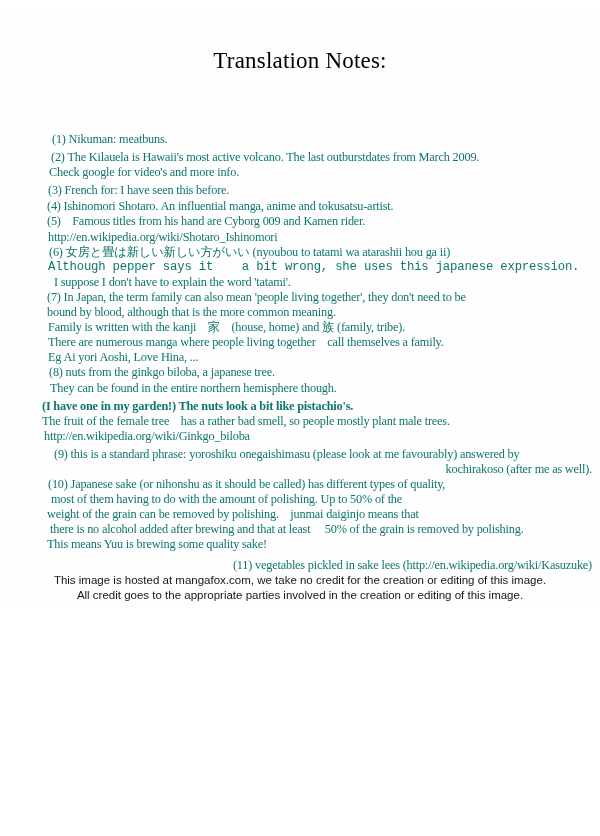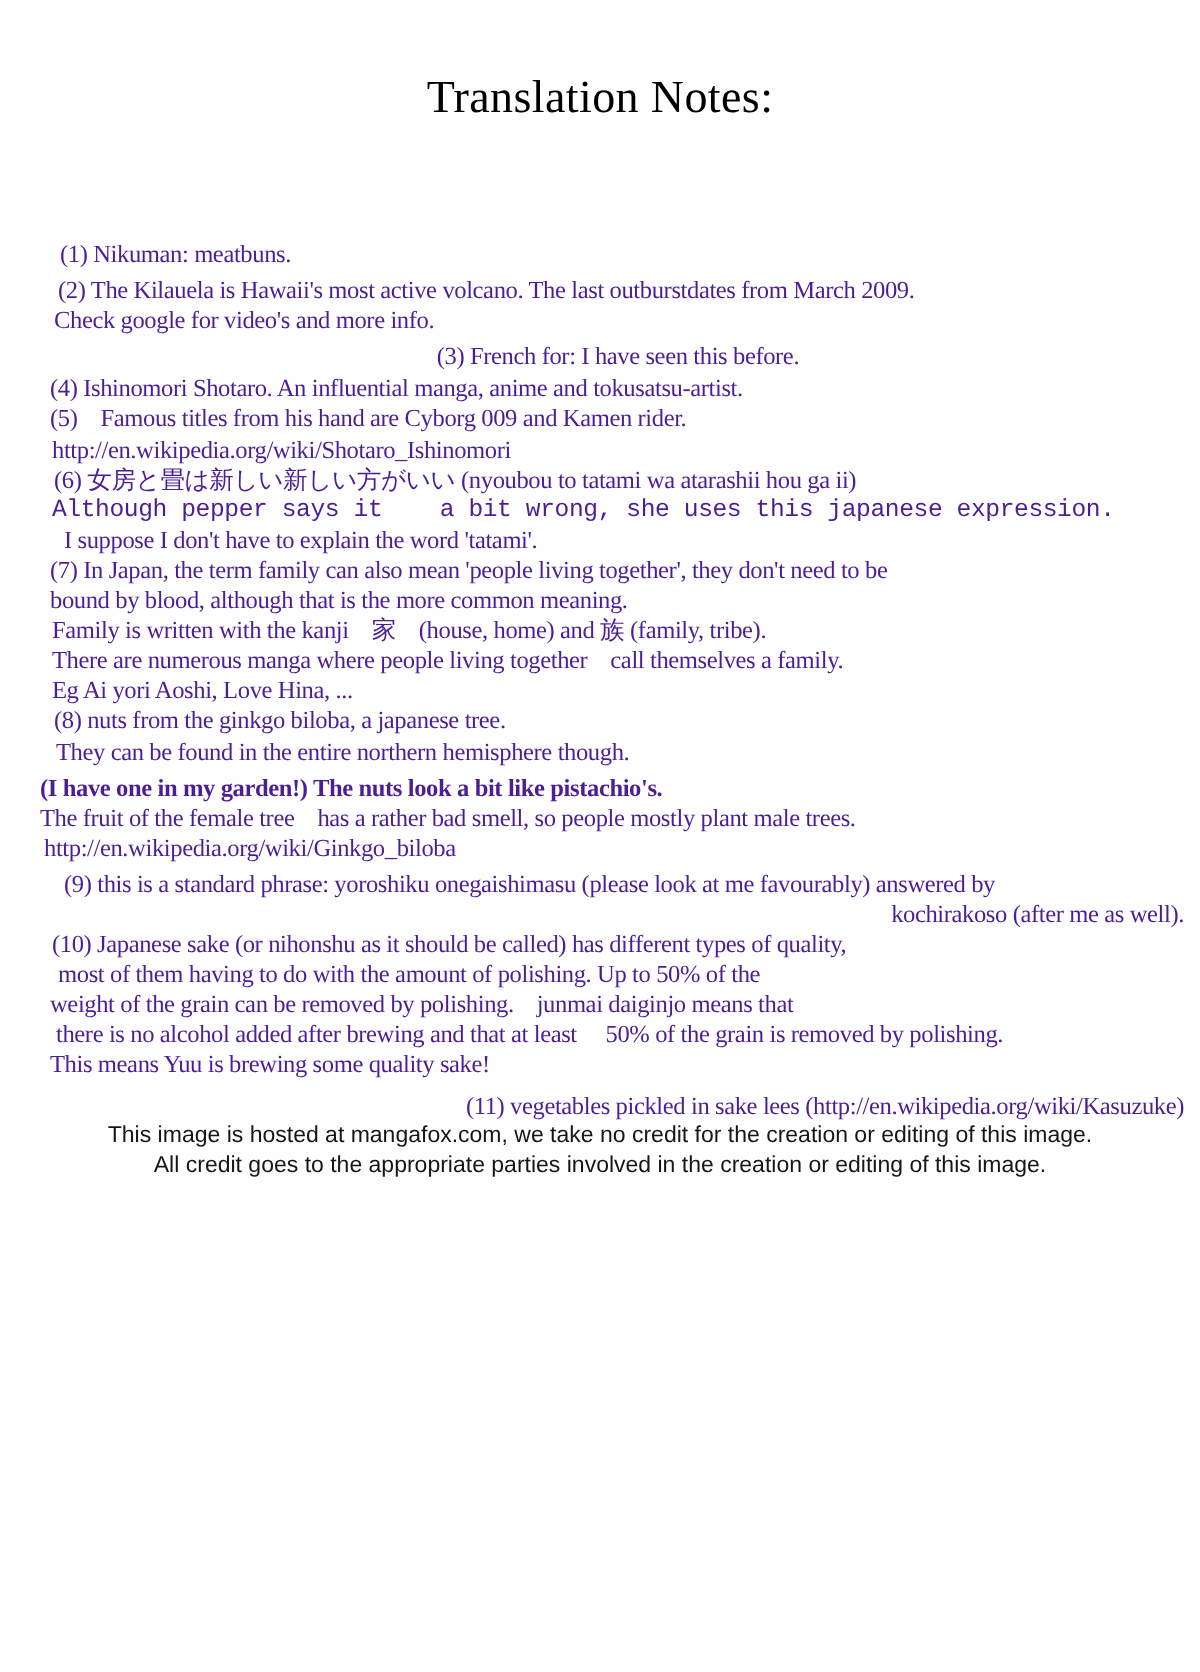--- a/index.html
+++ b/index.html
@@ -7,41 +7,42 @@
     padding: 0;
     background: #ffffff;
   }
   .page {
     position: relative;
     width: 600px;
     height: 596px;
     background: #fefefe;
     overflow: hidden;
     color: #0a0a0a;
+    margin-top: 12px;
   }
   .title {
     margin: 0;
     padding-top: 36px;
     height: 30px;
     text-align: center;
     font-family: "Liberation Serif", "DejaVu Serif", serif;
     font-size: 23px;
     font-weight: 400;
     letter-spacing: 0.2px;
     color: #000000;
   }
   .notes {
     margin-top: 54px;
-    padding-left: 20px;
+    padding-left: 42px;
     padding-right: 8px;
     font-family: "Liberation Serif", "DejaVu Serif", serif;
     font-size: 12.3px;
     letter-spacing: -0.2px;
     line-height: 15.1px;
-    color: #4c1d95;
+    color: #0f766e;
   }
   .note-line {
     white-space: pre;
     height: 15.1px;
   }
   .footer {
     position: absolute;
     left: 0;
     right: 0;
     bottom: 5px;
@@ -55,21 +56,21 @@
 </head>
 <body>
 
 <div class="page">
   <h1 class="title">Translation Notes:</h1>
 
   <div class="notes" id="notes">
       <div class="note-line" style="margin-left: 10px;">(1) Nikuman: meatbuns.</div>
       <div class="note-line" style="margin-left: 9px; margin-top: 3px;">(2) The Kilauela is Hawaii's most active volcano. The last outburstdates from March 2009.</div>
       <div class="note-line" style="margin-left: 7px;">Check google for video's and more info.</div>
-      <div class="note-line" style="margin-left: 6px; margin-top: 3px; text-align: center;">(3) French for: I have seen this before.</div>
+      <div class="note-line" style="margin-left: 6px; margin-top: 3px;">(3) French for: I have seen this before.</div>
       <div class="note-line" style="margin-left: 5px; margin-top: 1px;">(4) Ishinomori Shotaro. An influential manga, anime and tokusatsu-artist.</div>
       <div class="note-line" style="margin-left: 5px;">(5)    Famous titles from his hand are Cyborg 009 and Kamen rider.</div>
       <div class="note-line" style="margin-left: 6px;">http://en.wikipedia.org/wiki/Shotaro_Ishinomori</div>
       <div class="note-line" style="margin-left: 7px;">(6) 女房と畳は新しい新しい方がいい (nyoubou to tatami wa atarashii hou ga ii)</div>
       <div class="note-line" style="margin-left: 6px; font-family: Liberation Mono, monospace;">Although pepper says it    a bit wrong, she uses this japanese expression.</div>
       <div class="note-line" style="margin-left: 12px;">I suppose I don't have to explain the word 'tatami'.</div>
       <div class="note-line" style="margin-left: 5px;">(7) In Japan, the term family can also mean 'people living together', they don't need to be</div>
       <div class="note-line" style="margin-left: 5px;">bound by blood, although that is the more common meaning.</div>
       <div class="note-line" style="margin-left: 6px;">Family is written with the kanji    家    (house, home) and 族 (family, tribe).</div>
       <div class="note-line" style="margin-left: 6px;">There are numerous manga where people living together    call themselves a family.</div>

